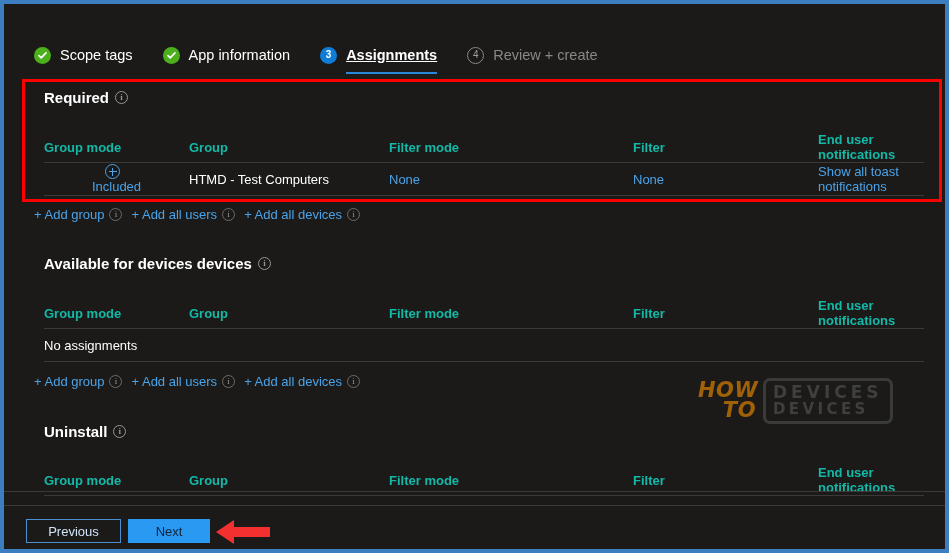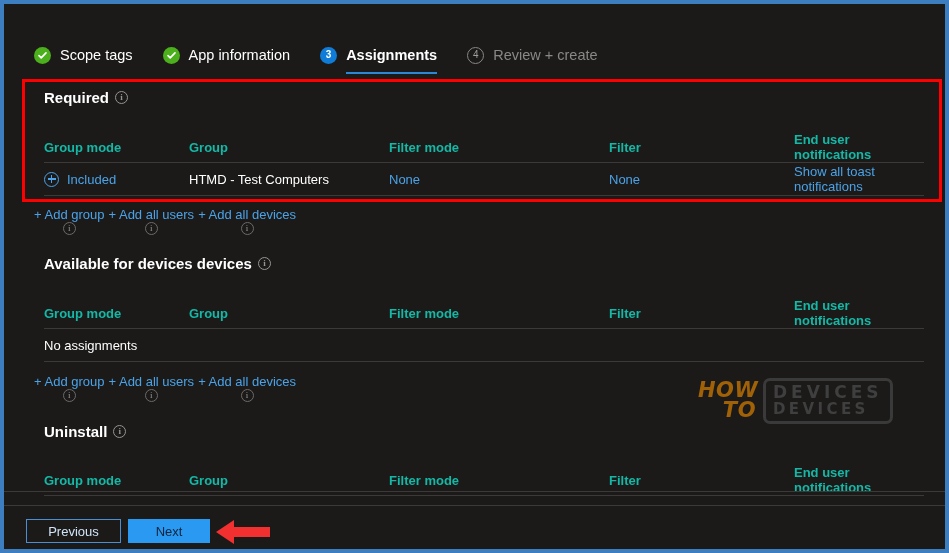--- a/index.html
+++ b/index.html
@@ -70,21 +70,21 @@
     background: transparent;
     border: 1px solid #8a8886;
     color: #a19f9d;
     box-sizing: border-box;
   }
   .step-label {
     font-size: 14.5px;
     color: #ffffff;
     white-space: nowrap;
   }
-  .step.current .step-label { font-weight: bold; }
+  .step.current .step-label { font-weight: bold; text-decoration: underline; }
   .step.disabled .step-label { color: #8a8886; }
   .step.current::after {
     content: "";
     position: absolute;
     left: 26px;
     right: 0;
     bottom: -2px;
     height: 2px;
     background: #2b88d8;
   }
@@ -145,32 +145,33 @@
     font-weight: bold;
     border-bottom: 1px solid #3b3a39;
   }
   .tbody-row {
     color: #ffffff;
     border-bottom: 1px solid #3b3a39;
     height: 32px;
   }
   .c1 { width: 145px; flex: none; }
   .c2 { width: 200px; flex: none; }
-  .c3 { width: 220px; flex: none; }
+  .c3 { width: 244px; flex: none; }
   .c4 { width: 185px; flex: none; }
   .c5 { flex: 1; }
   .link {
     color: #4aa3e8;
     cursor: pointer;
   }
   .cell-included {
     display: flex;
     align-items: center;
     color: #4aa3e8;
     cursor: pointer;
+    flex-direction: column;
   }
   .plus-circle {
     width: 15px;
     height: 15px;
     border: 1.5px solid #4aa3e8;
     border-radius: 50%;
     position: relative;
     margin-right: 8px;
     flex: none;
     box-sizing: border-box;
@@ -199,21 +200,20 @@
     align-items: center;
     font-size: 13px;
   }
   .add-link {
     color: #4aa3e8;
     cursor: pointer;
     display: flex;
     align-items: center;
     margin-right: 4px;
     white-space: nowrap;
-    flex-direction: column;
   }
   .add-link .info-icon {
     border-color: #6d6b69;
     color: #9a9896;
     margin-left: 5px;
     margin-right: 5px;
   }
 
   
   .watermark {

